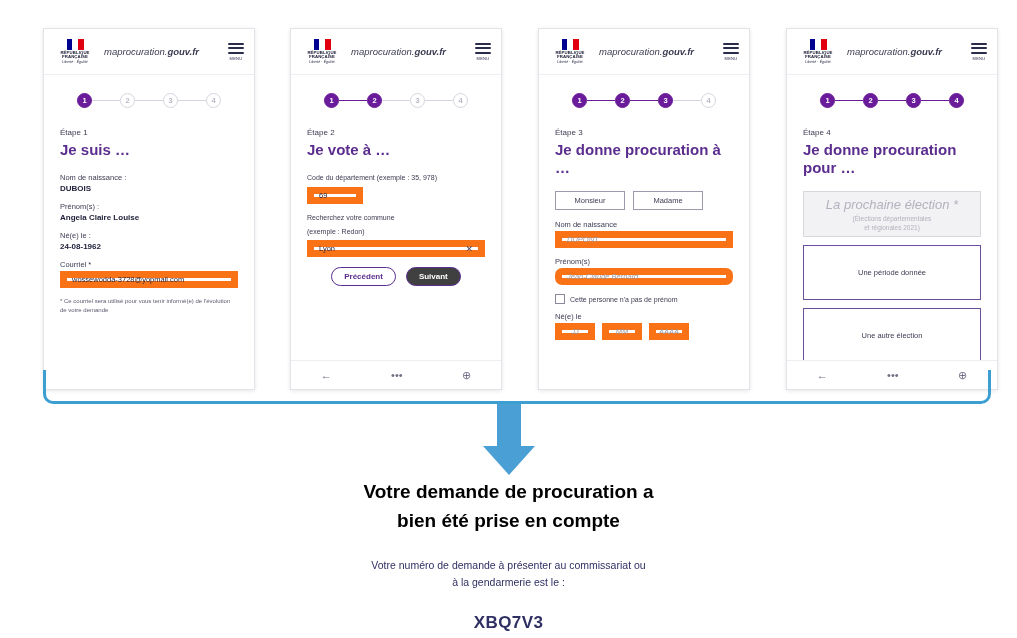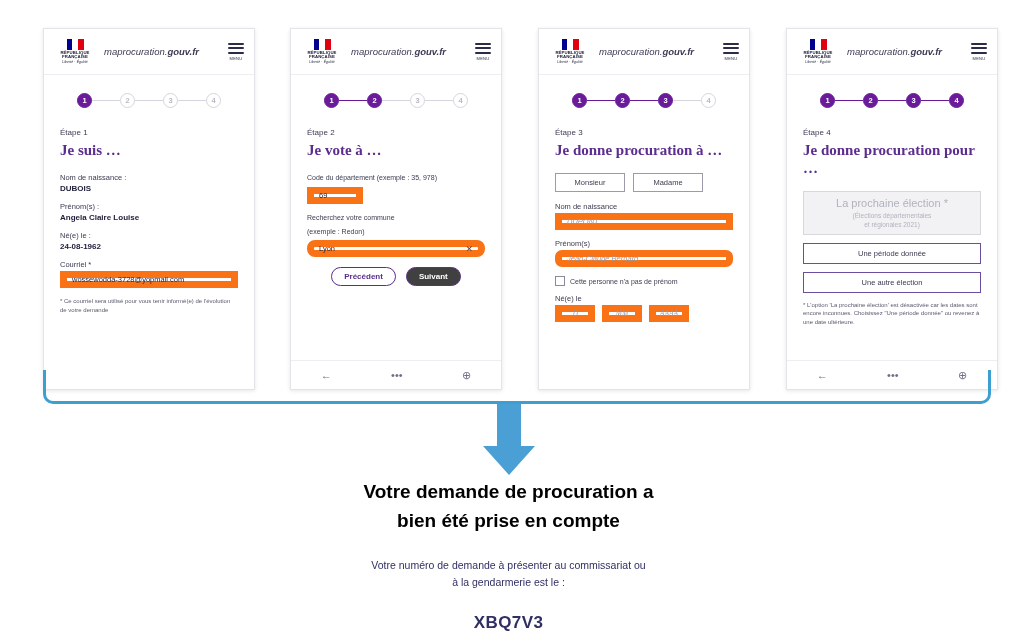--- a/index.html
+++ b/index.html
@@ -157,21 +157,20 @@
     font-size: 8px;
     color: #3b3b52;
     margin: 6px 0 4px 0;
   }
   .ph-title {
     font-size: 15px;
     font-weight: bold;
     color: #5b2d8e;
     line-height: 1.2;
     margin: 0 0 14px 0;
-    font-family: Liberation Serif, serif;
   }
   .field-label {
     font-size: 7.5px;
     color: #3b3b52;
     margin-bottom: 2px;
   }
   .field-value {
     font-size: 8px;
     font-weight: bold;
     color: #23233d;
@@ -184,21 +183,21 @@
     display: flex;
     align-items: center;
     padding: 0 5px;
     font-size: 7.5px;
     color: #23233d;
     background: #fff;
     margin-bottom: 9px;
   }
   .text-input.small { width: 56px; }
   .text-input.ph { color: #9a9aa8; font-style: italic; }
-  .text-input.with-clear { justify-content: space-between; border-radius: 8px; }
+  .text-input.with-clear { justify-content: space-between; }
   .clear-x { font-size: 9px; color: #4a4a63; }
   .foot-note {
     font-size: 6px;
     color: #5b5b70;
     line-height: 1.45;
     margin-top: 2px;
   }
   .help-text {
     font-size: 7px;
     color: #3b3b52;
@@ -241,50 +240,50 @@
     color: #3b3b52;
     padding: 4px 0;
     width: 68px;
     text-align: center;
     background: #fff;
   }
   .opt-btn {
     border: 1px solid #6a4fa0;
     font-size: 7.5px;
     color: #3b3b52;
-    padding: 5px 0;
+    padding: 22px 0;
     text-align: center;
     background: #fff;
     margin-bottom: 8px;
   }
   .opt-btn.disabled {
     border: 1px solid #d7d7de;
     background: #f2f2f5;
     color: #b2b2bd;
     line-height: 1.4;
     padding: 4px 4px;
     font-size: 6.5px;
   }
-  .opt-btn.disabled .l1 { font-size: 11px; }
+  .opt-btn.disabled .l1 { font-size: 13px; font-style: italic; }
   .checkbox-row {
     display: flex;
     align-items: center;
     gap: 5px;
     margin: 2px 0 8px 0;
   }
   .checkbox-box {
     width: 8px;
     height: 8px;
     border: 1px solid #8a8a9c;
     background: #fff;
     flex: none;
   }
   .checkbox-label { font-size: 7px; color: #3b3b52; }
   .date-row { display: flex; gap: 7px; }
-  .date-row .text-input { width: 40px; margin-bottom: 12px; justify-content: center; font-family: Liberation Serif, serif; }
+  .date-row .text-input { width: 40px; margin-bottom: 12px; justify-content: center; }
 
   
   .ph-bottombar {
     position: absolute;
     left: 0;
     right: 0;
     bottom: 0;
     height: 28px;
     border-top: 1px solid #ededf2;
     display: flex;

